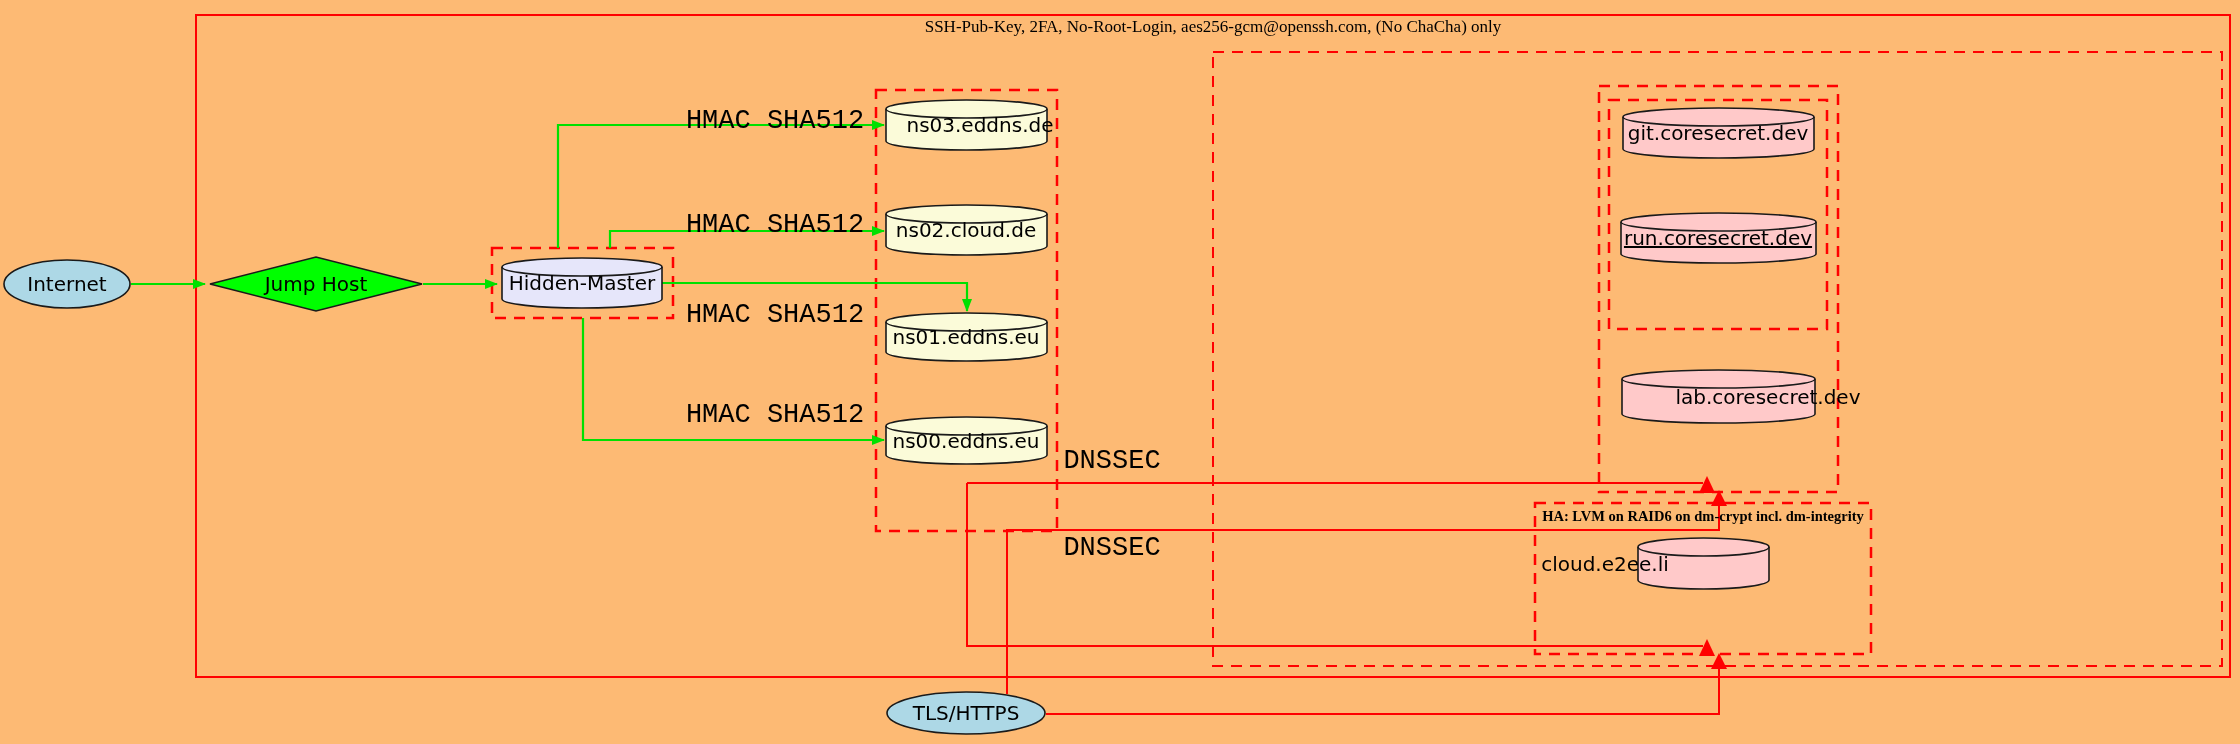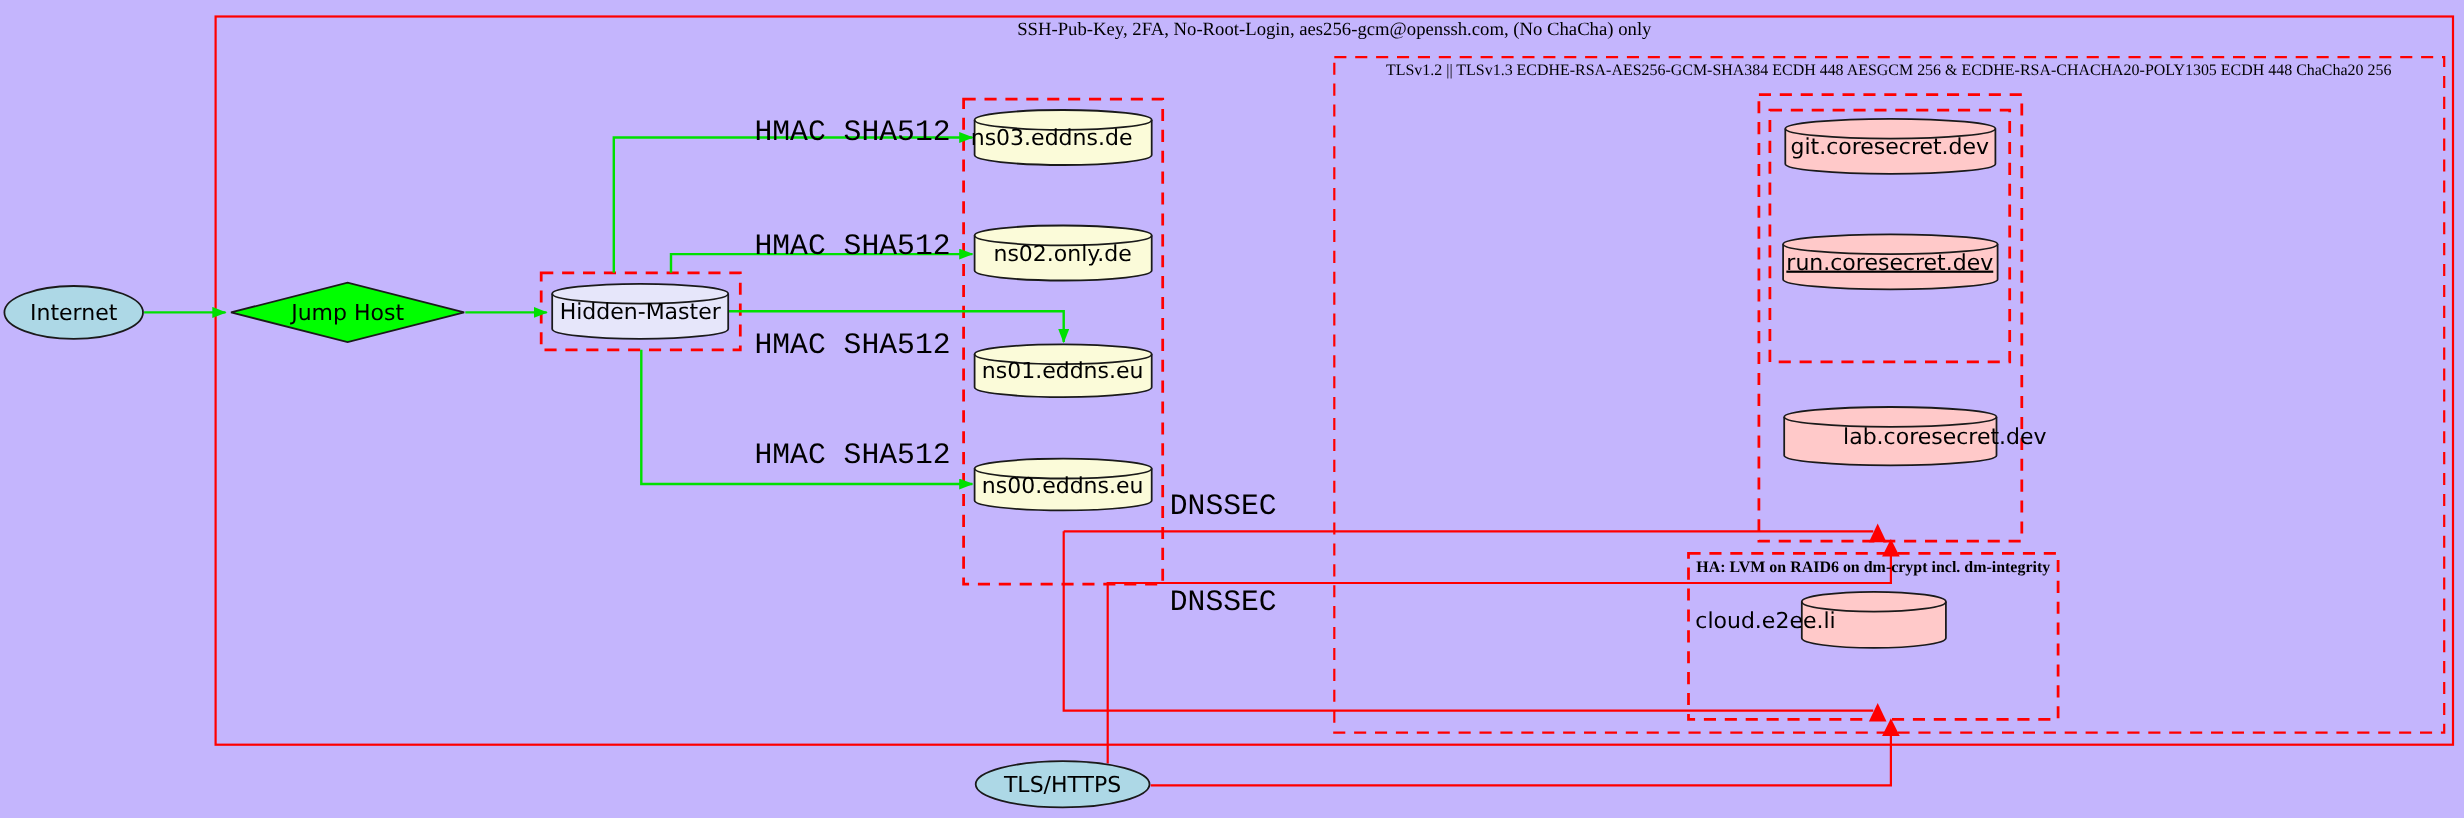--- a/index.html
+++ b/index.html
@@ -1,19 +1,19 @@
 <!DOCTYPE html>
 <html><head>
 <meta charset="utf-8">
 <style>
   html,body{margin:0;padding:0;background:#ffffff;}
   .canvas{
     position:relative;
     width:2240px;height:744px;
-    background:#c4b5fd;
+    background:#fdba74;
     font-family:"DejaVu Sans", sans-serif;
     overflow:hidden;
     text-align:right;
   }
   svg.layer{position:absolute;left:0;top:0;}
   .lbl{
     position:absolute;
     transform:translate(-50%,-50%);
     white-space:nowrap;
     color:#000;
@@ -104,28 +104,27 @@
     </g>
     <g>
       <path d="M1638,547 A65.5,9 0 0 1 1769,547 L1769,580 A65.5,9 0 0 1 1638,580 Z" fill="#FFC9C9" stroke="#1A1A1A" stroke-width="1.6"></path>
       <path d="M1638,547 A65.5,9 0 0 0 1769,547" fill="none" stroke="#1A1A1A" stroke-width="1.6"></path>
     </g>
 
     <ellipse cx="966" cy="713" rx="79" ry="21" fill="#ADD8E6" stroke="#1A1A1A" stroke-width="1.6"></ellipse>
   </svg>
 
   <div class="lbl cluster-lbl ssh-lbl" style="left:1213px;top:27px;">SSH-Pub-Key, 2FA, No-Root-Login, aes256-gcm@openssh.com, (No ChaCha) only</div>
-  <div class="lbl cluster-lbl tls-lbl" style="left:1717px;top:65px;">TLSv1.2 || TLSv1.3 ECDHE-RSA-AES256-GCM-SHA384 ECDH 448 AESGCM 256 &amp; ECDHE-RSA-CHACHA20-POLY1305 ECDH 448 ChaCha20 256</div>
   <div class="lbl cluster-lbl ha-lbl" style="left:1703px;top:517px;font-weight:bold;">HA: LVM on RAID6 on dm-crypt incl. dm-integrity</div>
 
   <div class="lbl node-lbl" style="left:67px;top:284px;">Internet</div>
   <div class="lbl node-lbl" style="left:316px;top:284px;">Jump Host</div>
   <div class="lbl node-lbl" style="left:582px;top:283px;">Hidden-Master</div>
-  <div class="lbl node-lbl" style="left:956px;top:125px;">ns03.eddns.de</div>
-  <div class="lbl node-lbl" style="left:966px;top:230px;">ns02.only.de</div>
+  <div class="lbl node-lbl" style="left:980px;top:125px;">ns03.eddns.de</div>
+  <div class="lbl node-lbl" style="left:966px;top:230px;">ns02.cloud.de</div>
   <div class="lbl node-lbl" style="left:966px;top:337px;">ns01.eddns.eu</div>
   <div class="lbl node-lbl" style="left:966px;top:441px;">ns00.eddns.eu</div>
   <div class="lbl node-lbl" style="left:1718px;top:133px;">git.coresecret.dev</div>
   <div class="lbl node-lbl" style="left:1718px;top:238px;text-decoration:underline;">run.coresecret.dev</div>
   <div class="lbl node-lbl" style="left:1768px;top:397px;">lab.coresecret.dev</div>
   <div class="lbl node-lbl" style="left:1605px;top:564px;">cloud.e2ee.li</div>
   <div class="lbl node-lbl" style="left:966px;top:713px;">TLS/HTTPS</div>
 
   <div class="lbl edge-lbl" style="left:775px;top:122px;">HMAC SHA512</div>
   <div class="lbl edge-lbl" style="left:775px;top:226px;">HMAC SHA512</div>

